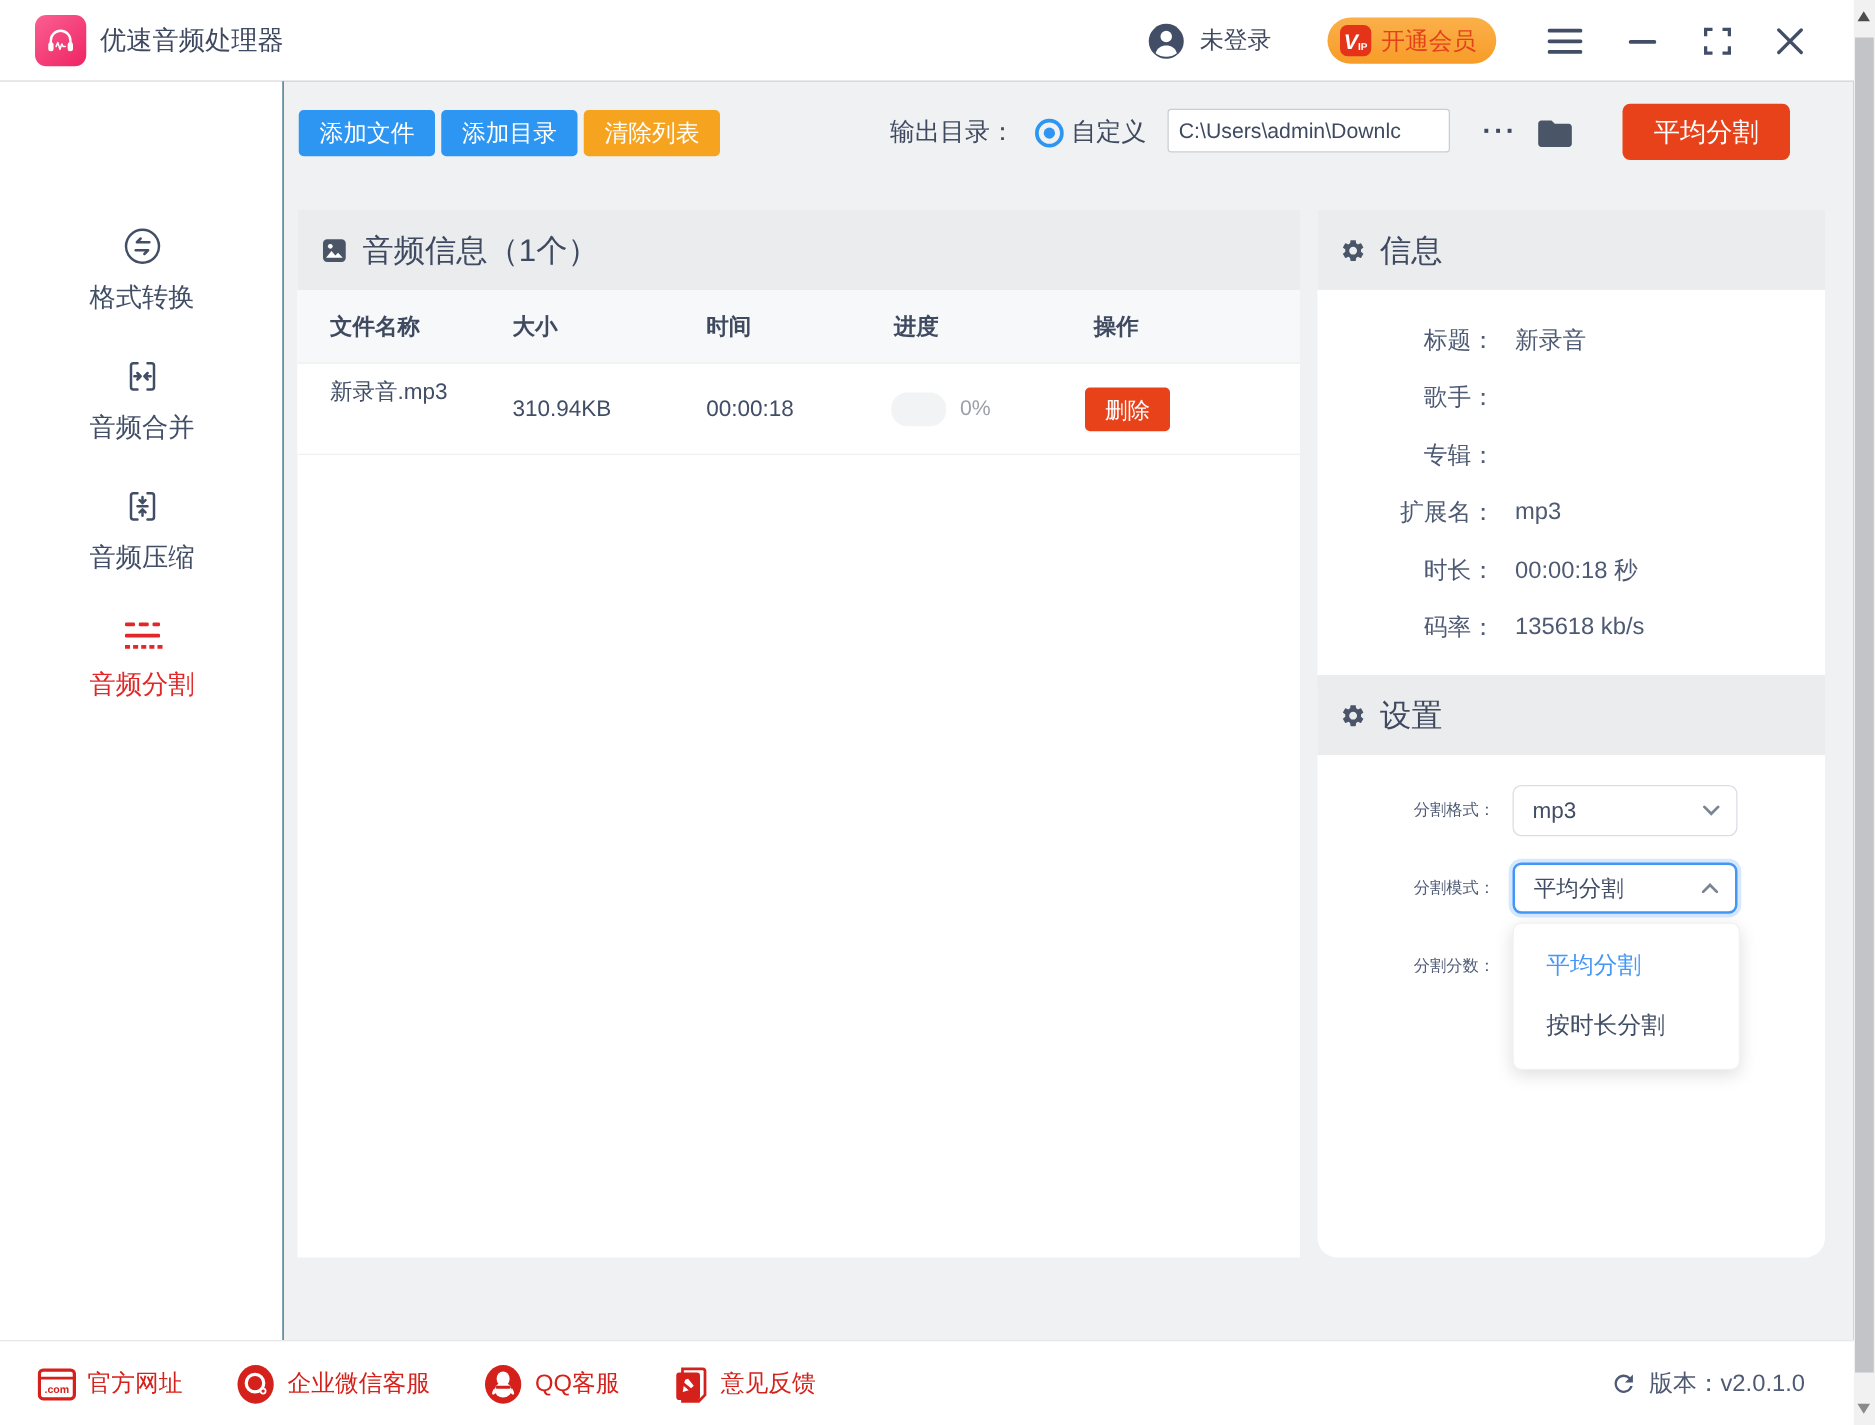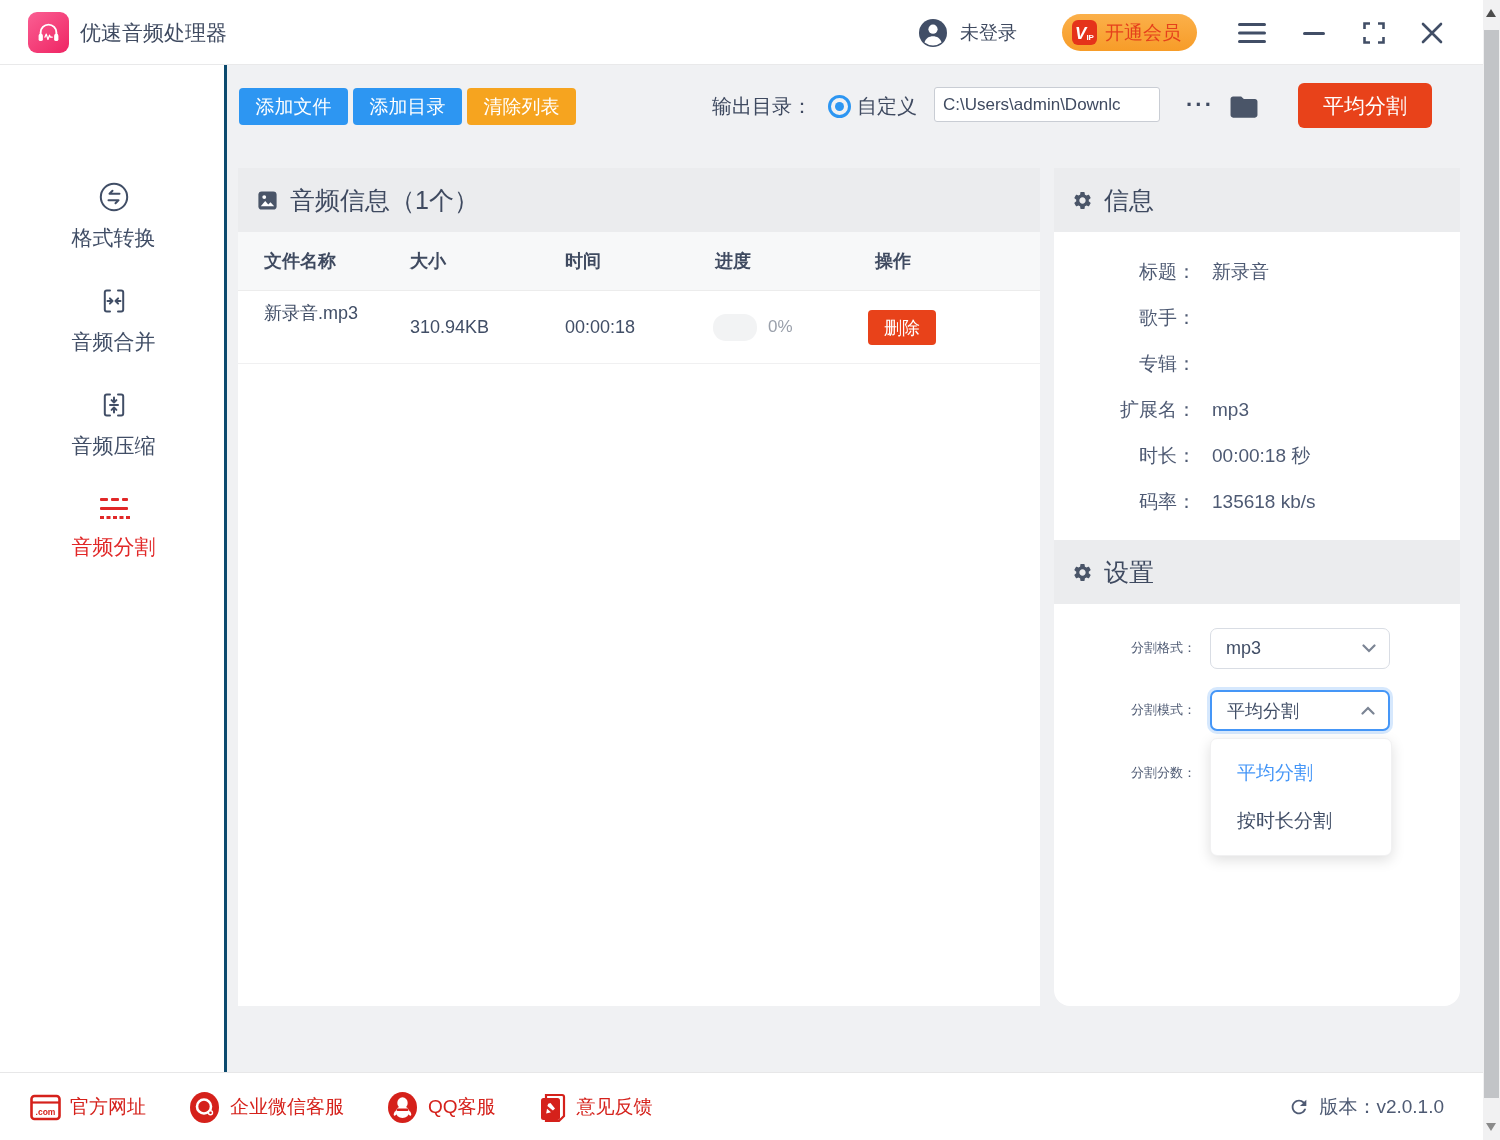--- a/index.html
+++ b/index.html
@@ -23,21 +23,21 @@
   .ib-max{left:1356px;width:36px;}
   .ib-close{left:1414px;width:36px;}
 
   
   .scrollbar{position:absolute;right:0;top:0;width:17px;height:1140px;background:#f1f1f2;z-index:50;}
   .sb-up{position:absolute;top:9px;left:3px;width:0;height:0;border-left:5.5px solid transparent;border-right:5.5px solid transparent;border-bottom:8px solid #4c4c4c;cursor:pointer;}
   .sb-down{position:absolute;bottom:9px;left:3px;width:0;height:0;border-left:5.5px solid transparent;border-right:5.5px solid transparent;border-top:8px solid #8a8a8a;cursor:pointer;}
   .sb-thumb{position:absolute;top:30px;left:1px;width:15px;height:1068px;background:#c2c4c7;cursor:pointer;}
 
   
-  .sidebar{position:absolute;left:0;top:65px;width:227px;height:1007px;background:#fff;border-right:3px solid #0c4a6e;box-sizing:border-box;}
+  .sidebar{position:absolute;left:0;top:65px;width:227px;height:1007px;background:#fff;border-right:1px solid #0c4a6e;box-sizing:border-box;}
   .side-item{position:absolute;left:0;width:227px;height:92px;display:flex;flex-direction:column;align-items:center;justify-content:center;gap:11px;cursor:pointer;color:#414e66;}
   .side-item .lbl{font-size:21px;}
   .side-item.active{color:#e12727;}
 
   
   .content{position:absolute;left:227px;top:65px;width:1256px;height:1007px;background:#f0f1f3;}
 
   
   .btn{position:absolute;border:none;border-radius:4px;color:#fff;font-size:19px;font-family:Liberation Mono, monospace;cursor:pointer;}
   .btn-blue{background:#2d96f2;}

